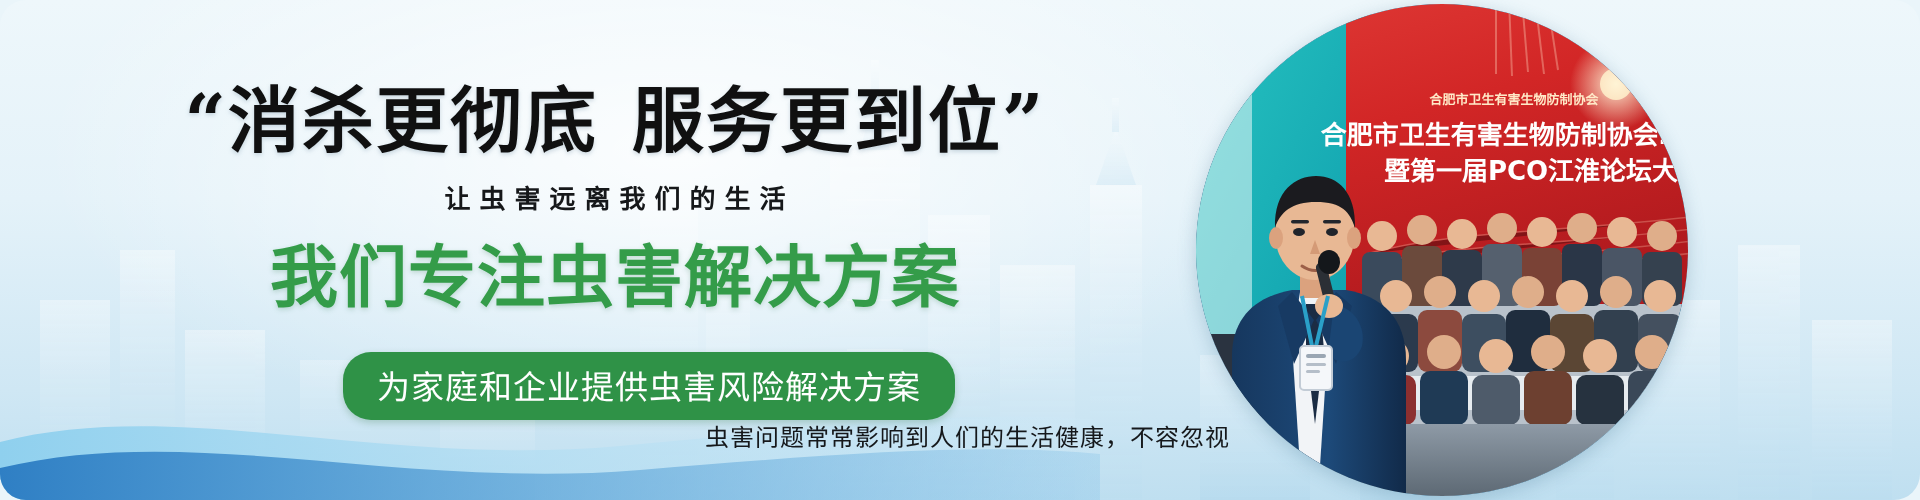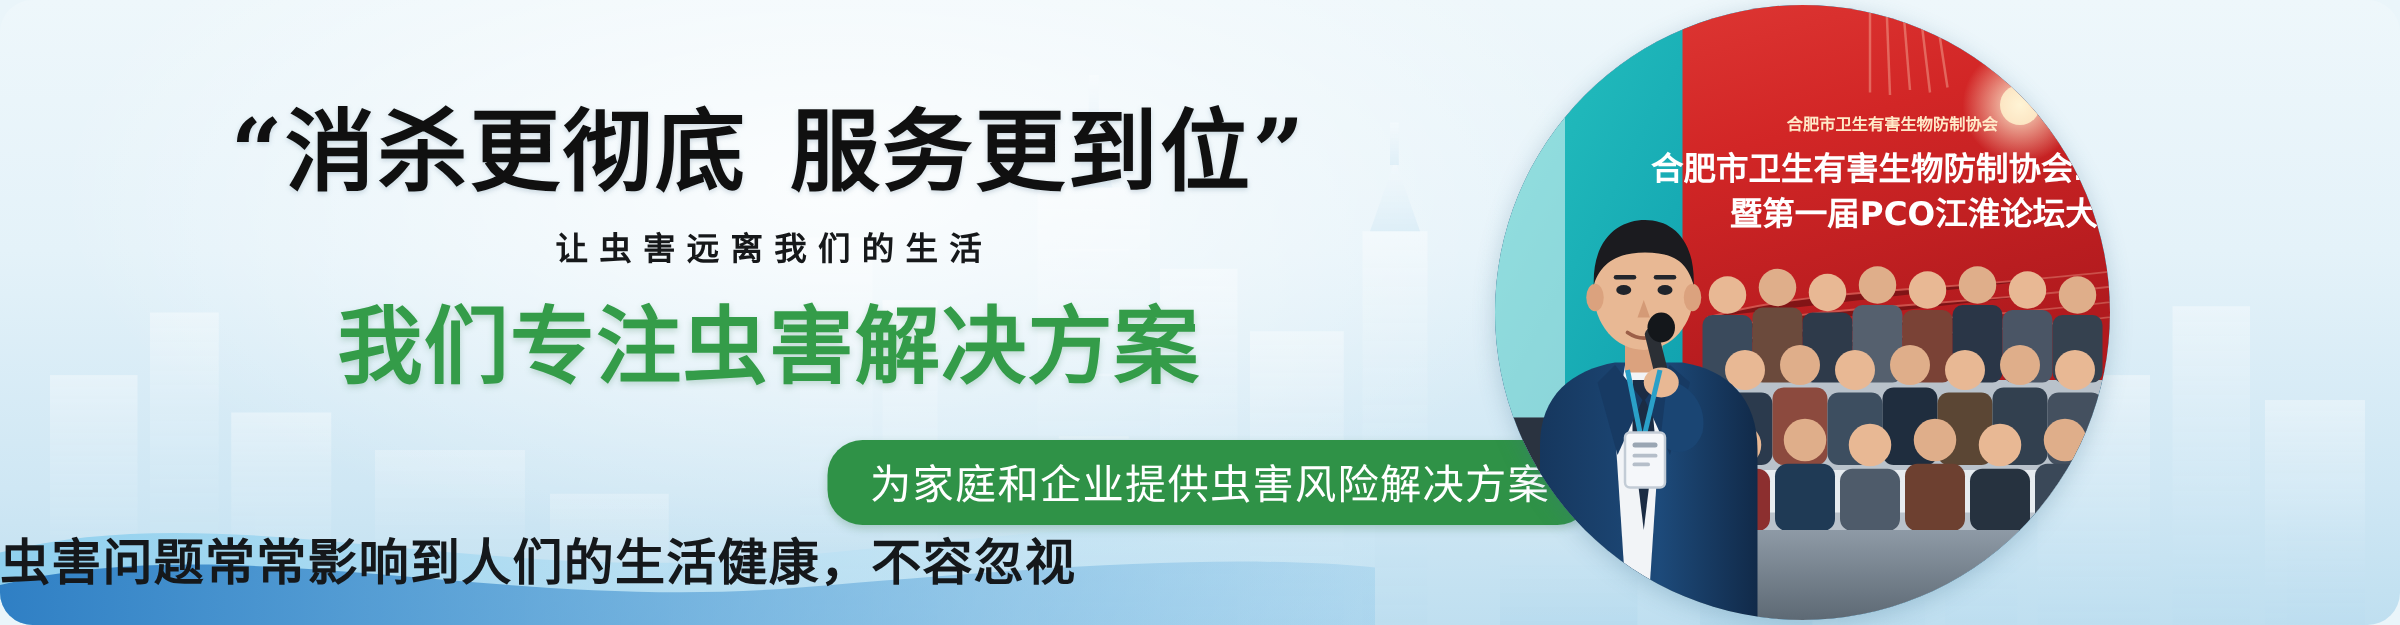--- a/index.html
+++ b/index.html
@@ -46,31 +46,31 @@
   }
 
   .greenline{
     position:absolute;left:0;top:222px;width:1230px;text-align:center;
     font-family:Liberation Sans, sans-serif;
     font-size:68px;font-weight:bold;color:#349c49;
     letter-spacing:1px;white-space:nowrap;
     text-shadow:0 2px 5px rgba(60,130,90,.25);
   }
 
-  .pillwrap{position:absolute;left:16px;top:352px;width:1230px;text-align:right;padding-left:28px;}
+  .pillwrap{position:absolute;left:6px;top:352px;width:1230px;text-align:center;padding-left:28px;}
   .pill{
     display:inline-block;background:#2f9247;color:#ffffff;
     font-size:33px;font-weight:normal;letter-spacing:1px;
     padding:9px 34px 11px;border-radius:28px;white-space:nowrap;
     box-shadow:0 3px 7px rgba(40,110,60,.25);
   }
 
   .footline{
-    position:absolute;left:0;top:418px;width:1230px;text-align:left;
-    font-size:40px;color:#15181b;letter-spacing:1px;white-space:nowrap;font-weight:bold;
+    position:absolute;left:0;top:418px;width:1230px;text-align:right;
+    font-size:24px;color:#15181b;letter-spacing:1px;white-space:nowrap;
   }
 
   
   .photo{
     position:absolute;left:1196px;top:4px;width:492px;height:492px;
     border-radius:50%;overflow:hidden;
     box-shadow:0 4px 18px rgba(60,110,140,.28);
     background:#1d5f86;
   }
   .photo svg{display:block;}

